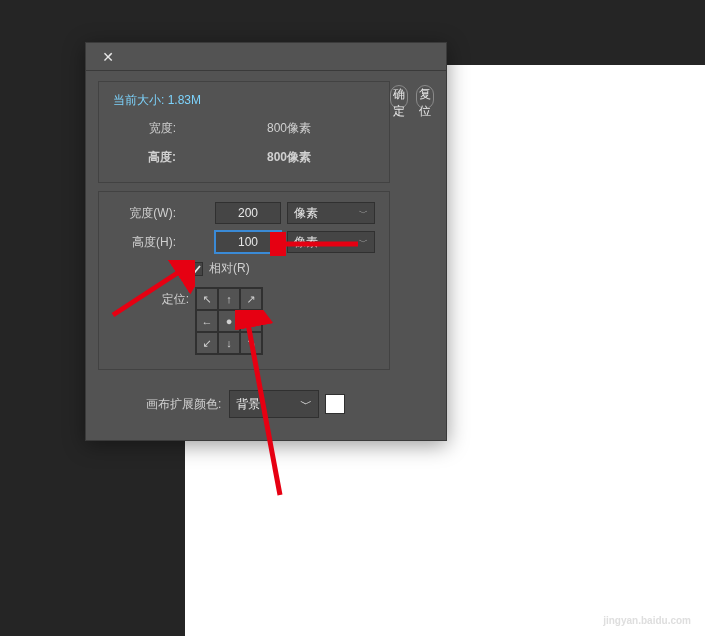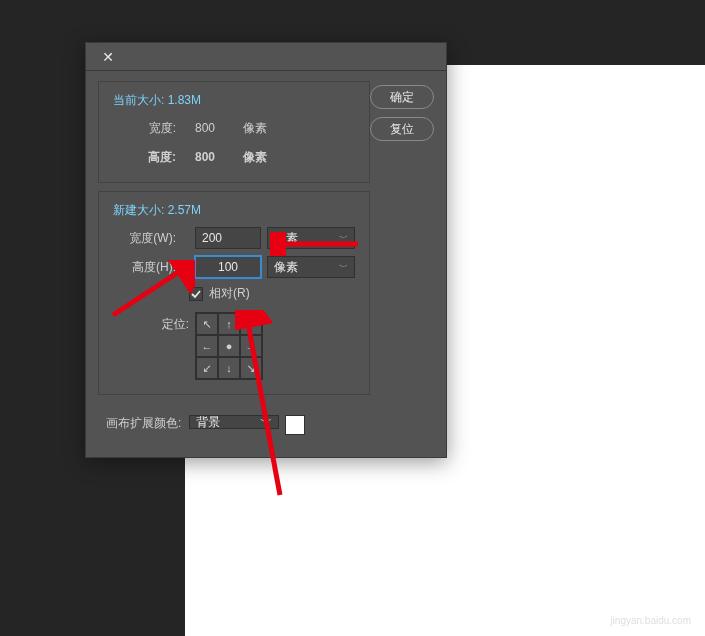--- a/index.html
+++ b/index.html
@@ -44,51 +44,52 @@
     width: 20px; height: 20px;
     display: flex; align-items: center; justify-content: center;
     cursor: default;
     font-size: 14px;
   }
   .dialog-body {
     display: flex;
     padding: 10px 12px 14px 12px;
   }
   .left-col { flex: 1; }
-  .right-col { width: 68px; display: flex; flex-direction: column; gap: 8px; padding-top: 4px; }
+  .right-col { width: 68px; display: flex; flex-direction: row; gap: 8px; padding-top: 4px; }
   .group {
     border: 1px solid #424242;
     padding: 10px 14px 14px 14px;
     margin-bottom: 8px;
   }
   .group-title { margin-bottom: 8px; color: #7dd3fc; }
   .row {
     display: flex;
     align-items: center;
     margin-bottom: 7px;
     height: 22px;
   }
   .row.last { margin-bottom: 0; font-weight: bold; }
   .lbl {
     width: 82px;
     text-align: right;
     padding-right: 19px;
     color: #d0d0d0;
   }
-  .val { width: 48px; text-align: left; color: #d0d0d0; }
+  .val { width: 48px; text-align: right; color: #d0d0d0; margin-left: 44px; }
   .unit-static { color: #d0d0d0; }
   .input-num {
     width: 66px; height: 22px;
     background: #454545;
     border: 1px solid #303030;
     color: #e8e8e8;
-    padding: 0 6px;
+    padding: 0 22px;
     font-size: 12px;
     font-family: inherit;
     text-align: left;
+    margin-left: 20px;
   }
   .input-num.focused {
     outline: 2px solid #3a8ad6;
     outline-offset: -1px;
     text-align: center;
   }
   .select {
     width: 88px; height: 22px;
     background: #454545;
     border: 1px solid #303030;
@@ -120,26 +121,27 @@
     border: 1px solid #303030;
   }
   .anchor-cell {
     border: 1px solid #303030;
     display: flex; align-items: center; justify-content: center;
     background: #535353;
     color: #d0d0d0;
     font-size: 11px;
   }
   .ext-row {
-    display: flex; 
+    display: flex; align-items: center;
     padding: 12px 8px 8px 8px;
+    margin-left: 40px;
   }
   .ext-row .ext-lbl { padding-right: 8px; }
   .ext-select {
-    width: 90px; height: 14px;
+    width: 90px; height: 28px;
     background: #454545;
     border: 1px solid #303030;
     color: #e8e8e8;
     display: flex; align-items: center; justify-content: space-between;
     padding: 0 6px;
     gap: 32px;
   }
   .swatch {
     width: 20px; height: 20px;
     background: #fff;
@@ -163,21 +165,21 @@
   .watermark {
     position: absolute;
     right: 14px;
     bottom: 10px;
     text-align: right;
     color: rgba(255,255,255,0.55);
     font-family: Arial, sans-serif;
   }
   .watermark .big { font-size: 22px; font-weight: bold; letter-spacing: 1px; }
   .watermark .big .accent { color: rgba(255,255,255,0.7); }
-  .watermark .small { font-size: 10px; color: rgba(200,200,200,0.6); }
+  .watermark .small { font-size: 10px; color: rgba(200,200,200,0.6); font-weight: bold; }
 </style>
 </head>
 <body>
 
 <div class="canvas-area"></div>
 
 <div class="dialog">
   <div class="titlebar">
     <span class="close">✕</span>
   </div>
@@ -192,21 +194,20 @@
           <span class="unit-static">像素</span>
         </div>
         <div class="row last">
           <span class="lbl">高度:</span>
           <span class="val">800</span>
           <span class="unit-static">像素</span>
         </div>
       </div>
 
       <div class="group">
-        <div class="group-title">新建大小: 2.57M</div>
 
         <div class="row">
           <span class="lbl">宽度(W):</span>
           <input class="input-num" value="200" style="">
           <div class="select">
             <span>像素</span>
             <span class="chevron">﹀</span>
           </div>
         </div>
 

